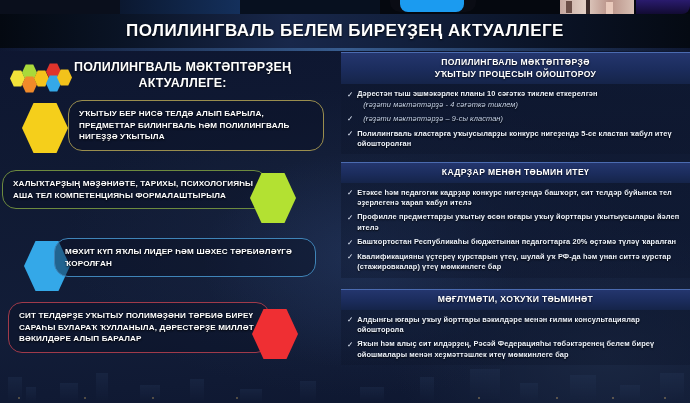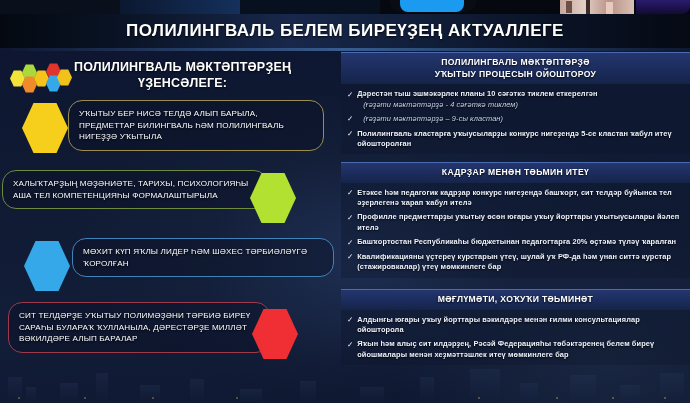--- a/index.html
+++ b/index.html
@@ -54,42 +54,42 @@
   .hx{position:absolute;width:15px;height:17px;clip-path:polygon(25% 3%,75% 3%,100% 50%,75% 97%,25% 97%,0% 50%);}
   .lhead-txt{color:#fff;font-size:12.5px;font-weight:bold;line-height:1.25;letter-spacing:.2px;
              text-shadow:0 1px 2px rgba(0,0,0,.8);}
   .lhead-txt .l2{display:block;text-align:center;}
 
   .card{position:absolute;display:flex;align-items:center;}
   .card .bubble{
     position:relative;border-radius:14px;border:1.3px solid #888;
     background:rgba(10,18,38,.45);
     padding:7px 9px 7px 10px;
-    color:#fff;font-size:8.1px;font-weight:normal;line-height:1.45;letter-spacing:.15px;
+    color:#fff;font-size:8.1px;font-weight:bold;line-height:1.45;letter-spacing:.15px;
     text-shadow:0 1px 2px rgba(0,0,0,.9);
     box-sizing:border-box;
   }
   .card .hexbig{
     position:absolute;width:46px;height:52px;
     clip-path:polygon(25% 2%,75% 2%,100% 50%,75% 98%,25% 98%,0% 50%);
   }
 
   
   #card1{left:22px;top:48px;width:308px;}
   #card1 .bubble{margin-left:46px;width:256px;border-color:#9a8e4e;}
   #card1 .hexbig{left:0;top:2px;background:#f5cf1b;}
 
   
   #card2{left:2px;top:118px;width:314px;}
   #card2 .bubble{width:266px;border-color:#6d8a3f;}
   #card2 .hexbig{left:248px;top:2px;background:#b3e132;}
 
   
   #card3{left:24px;top:186px;width:310px;}
-  #card3 .bubble{margin-left:48px;width:262px;border-color:#3f84b8;}
+  #card3 .bubble{margin-left:30px;width:262px;border-color:#3f84b8;}
   #card3 .hexbig{left:0;top:2px;background:#34a8e8;}
 
   
   #card4{left:8px;top:250px;width:318px;}
   #card4 .bubble{width:262px;border-color:#a03a4a;}
   #card4 .hexbig{left:244px;top:6px;background:#ef2f33;}
 
   
   .right{position:absolute;left:341px;top:52px;width:349px;height:351px;}
   .panel{position:relative;width:349px;box-sizing:border-box;}
@@ -174,21 +174,21 @@
         <div class="hx" style="left:0;top:7px;background:#f2e23a;"></div>
         <div class="hx" style="left:12px;top:1px;background:#a9d93a;"></div>
         <div class="hx" style="left:12px;top:13px;background:#f08a2a;"></div>
         <div class="hx" style="left:24px;top:7px;background:#f5c31b;"></div>
         <div class="hx" style="left:36px;top:0px;background:#e0342c;"></div>
         <div class="hx" style="left:36px;top:12px;background:#34a8e8;"></div>
         <div class="hx" style="left:47px;top:6px;background:#f2c21b;"></div>
       </div>
       <div class="lhead-txt">
         <span>ПОЛИЛИНГВАЛЬ МӘКТӘПТӘРҘЕҢ</span>
-        <span class="l2">ҮҘЕНСӘЛЕГЕ:</span>
+        <span class="l2">АКТУАЛЛЕГЕ:</span>
       </div>
     </div>
 
     <div class="card" id="card1">
       <div class="hexbig"></div>
       <div class="bubble">УҠЫТЫУ БЕР НИСӘ ТЕЛДӘ АЛЫП БАРЫЛА, ПРЕДМЕТТАР БИЛИНГВАЛЬ ҺӘМ ПОЛИЛИНГВАЛЬ НИГЕҘҘӘ УҠЫТЫЛА</div>
     </div>
 
     <div class="card" id="card2">
       <div class="bubble">ХАЛЫҠТАРҘЫҢ МӘҘӘНИӘТЕ, ТАРИХЫ, ПСИХОЛОГИЯҺЫ АША ТЕЛ КОМПЕТЕНЦИЯҺЫ ФОРМАЛАШТЫРЫЛА</div>

